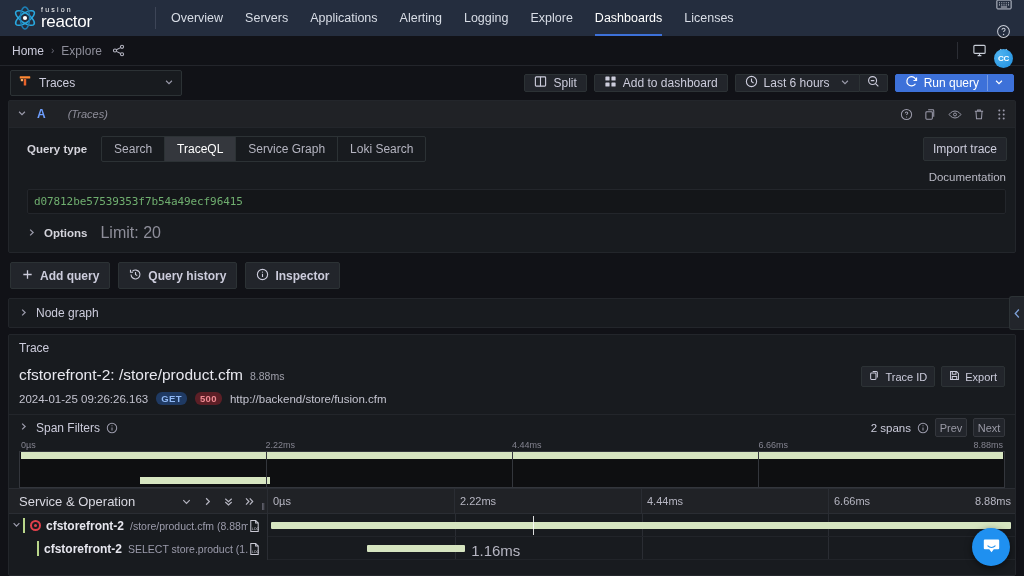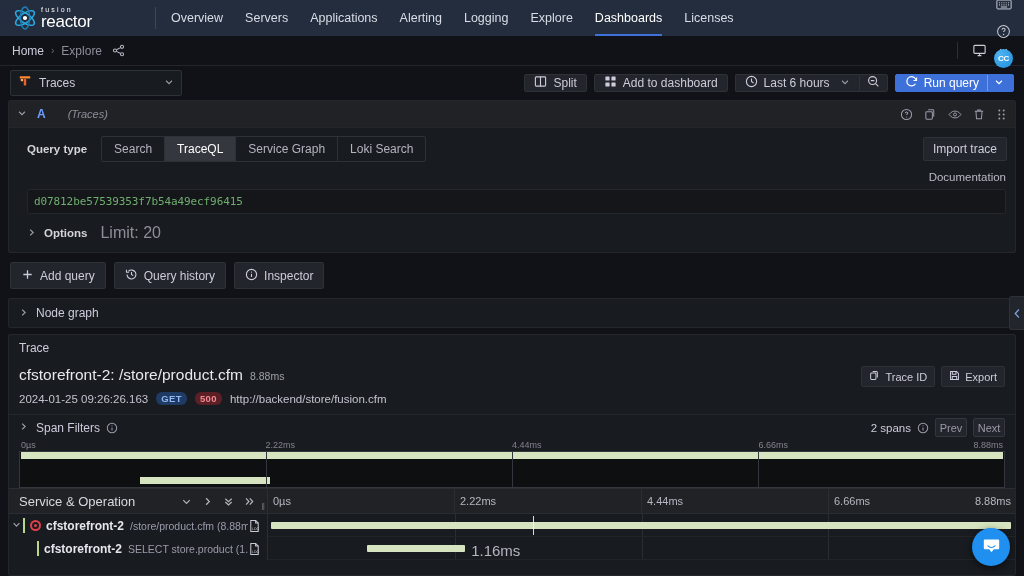--- a/index.html
+++ b/index.html
@@ -111,21 +111,21 @@
   .code-wrap {
     margin: 0 9px 0 18px; background: #141619; border: 1px solid #23262b; border-radius: 2px;
     height: 25px; display: flex; align-items: center; padding: 0 6px;
   }
   .code-txt { font-family: "DejaVu Sans Mono", monospace; font-size: 11px; color: #6fae6f; letter-spacing: -0.1px; }
   .opt-row { display: flex; align-items: center; padding: 10px 0 10px 18px; }
   .opt-caret { font-size: 9px; color: #9b9bab; margin-right: 8px; cursor:pointer; }
   .opt-label { font-size: 11.5px; color: #d4d4dc; font-weight: bold; margin-right: 13px; }
   .opt-val { font-size: 16px; color: #8e8e9a; }
 
-  .qactions { display: flex; gap: 8px; padding: 9px 8px 9px 10px; }
+  .qactions { display: flex; gap: 8px; padding: 9px 8px 9px 10px; font-weight: bold; }
   .abtn {
     height: 27px; background: #22252b; border: 1px solid #2c3235; border-radius: 2px;
     display: flex; align-items: center; gap: 6px; padding: 0 10px;
     font-size: 12px; color: #ccccdc; cursor: pointer;
   }
 
   
   .panel {
     margin: 0 8px 6px 8px; background: #181b1f; border: 1px solid #23262b; border-radius: 2px;
   }

